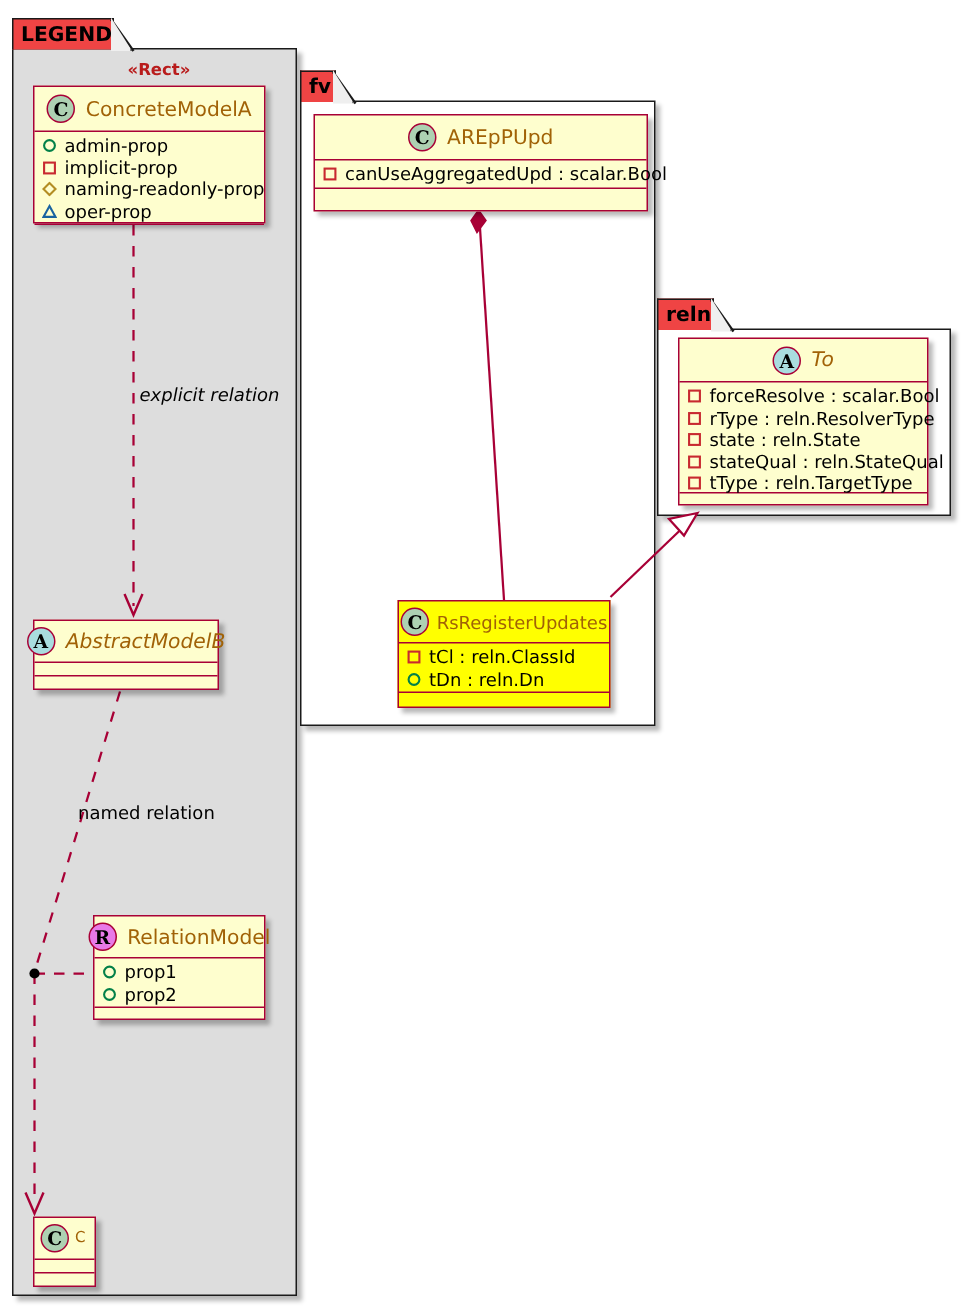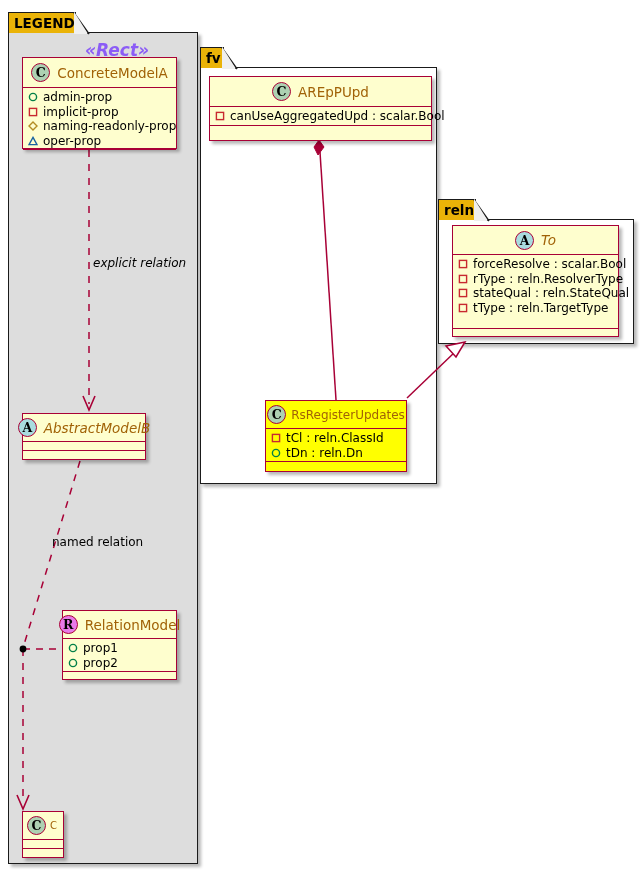--- a/index.html
+++ b/index.html
@@ -35,21 +35,21 @@
     box-sizing: border-box;
   }
   .pkg-tab {
     position: absolute;
     left: 0;
     top: 0;
     height: 21px;
     box-sizing: border-box;
     border: 1.4px solid #1a1a1a;
     border-bottom: none;
-    background: #eab308;
+    background: #ef4444;
     font-size: 13.5px;
     font-weight: bold;
     color: #000000;
     line-height: 20px;
     padding-left: 5px;
     white-space: nowrap;
     z-index: 3;
   }
   .pkg-tab::after {
     content: "";
@@ -143,24 +143,23 @@
   .cls-foot {
     height: 9px;
     box-sizing: border-box;
   }
 
   
   .gl { width: 10px; height: 10px; flex: none; display:block; }
 
   .stereo {
     position: absolute;
-    font-size: 17px;
-    font-style: italic;
+    font-size: 11px;
     font-weight: bold;
-    color: #8b5cf6;
+    color: #b91c1c;
     white-space: nowrap;
     z-index: 6;
   }
 
   .edge-label {
     position: absolute;
     font-size: 12px;
     color: #000000;
     white-space: nowrap;
     z-index: 7;
@@ -337,20 +336,26 @@
       <div class="attr">
         <svg class="gl" viewBox="0 0 10 10">
             <rect x="1.4" y="1.4" width="7.2" height="7.2" fill="none" stroke="#C82930" stroke-width="1.4"></rect>
           </svg>
         <span>rType : reln.ResolverType</span>
       </div>
       <div class="attr">
         <svg class="gl" viewBox="0 0 10 10">
             <rect x="1.4" y="1.4" width="7.2" height="7.2" fill="none" stroke="#C82930" stroke-width="1.4"></rect>
           </svg>
+        <span>state : reln.State</span>
+      </div>
+      <div class="attr">
+        <svg class="gl" viewBox="0 0 10 10">
+            <rect x="1.4" y="1.4" width="7.2" height="7.2" fill="none" stroke="#C82930" stroke-width="1.4"></rect>
+          </svg>
         <span>stateQual : reln.StateQual</span>
       </div>
       <div class="attr">
         <svg class="gl" viewBox="0 0 10 10">
             <rect x="1.4" y="1.4" width="7.2" height="7.2" fill="none" stroke="#C82930" stroke-width="1.4"></rect>
           </svg>
         <span>tType : reln.TargetType</span>
       </div>
     </div>
     <div class="cls-foot"></div>

